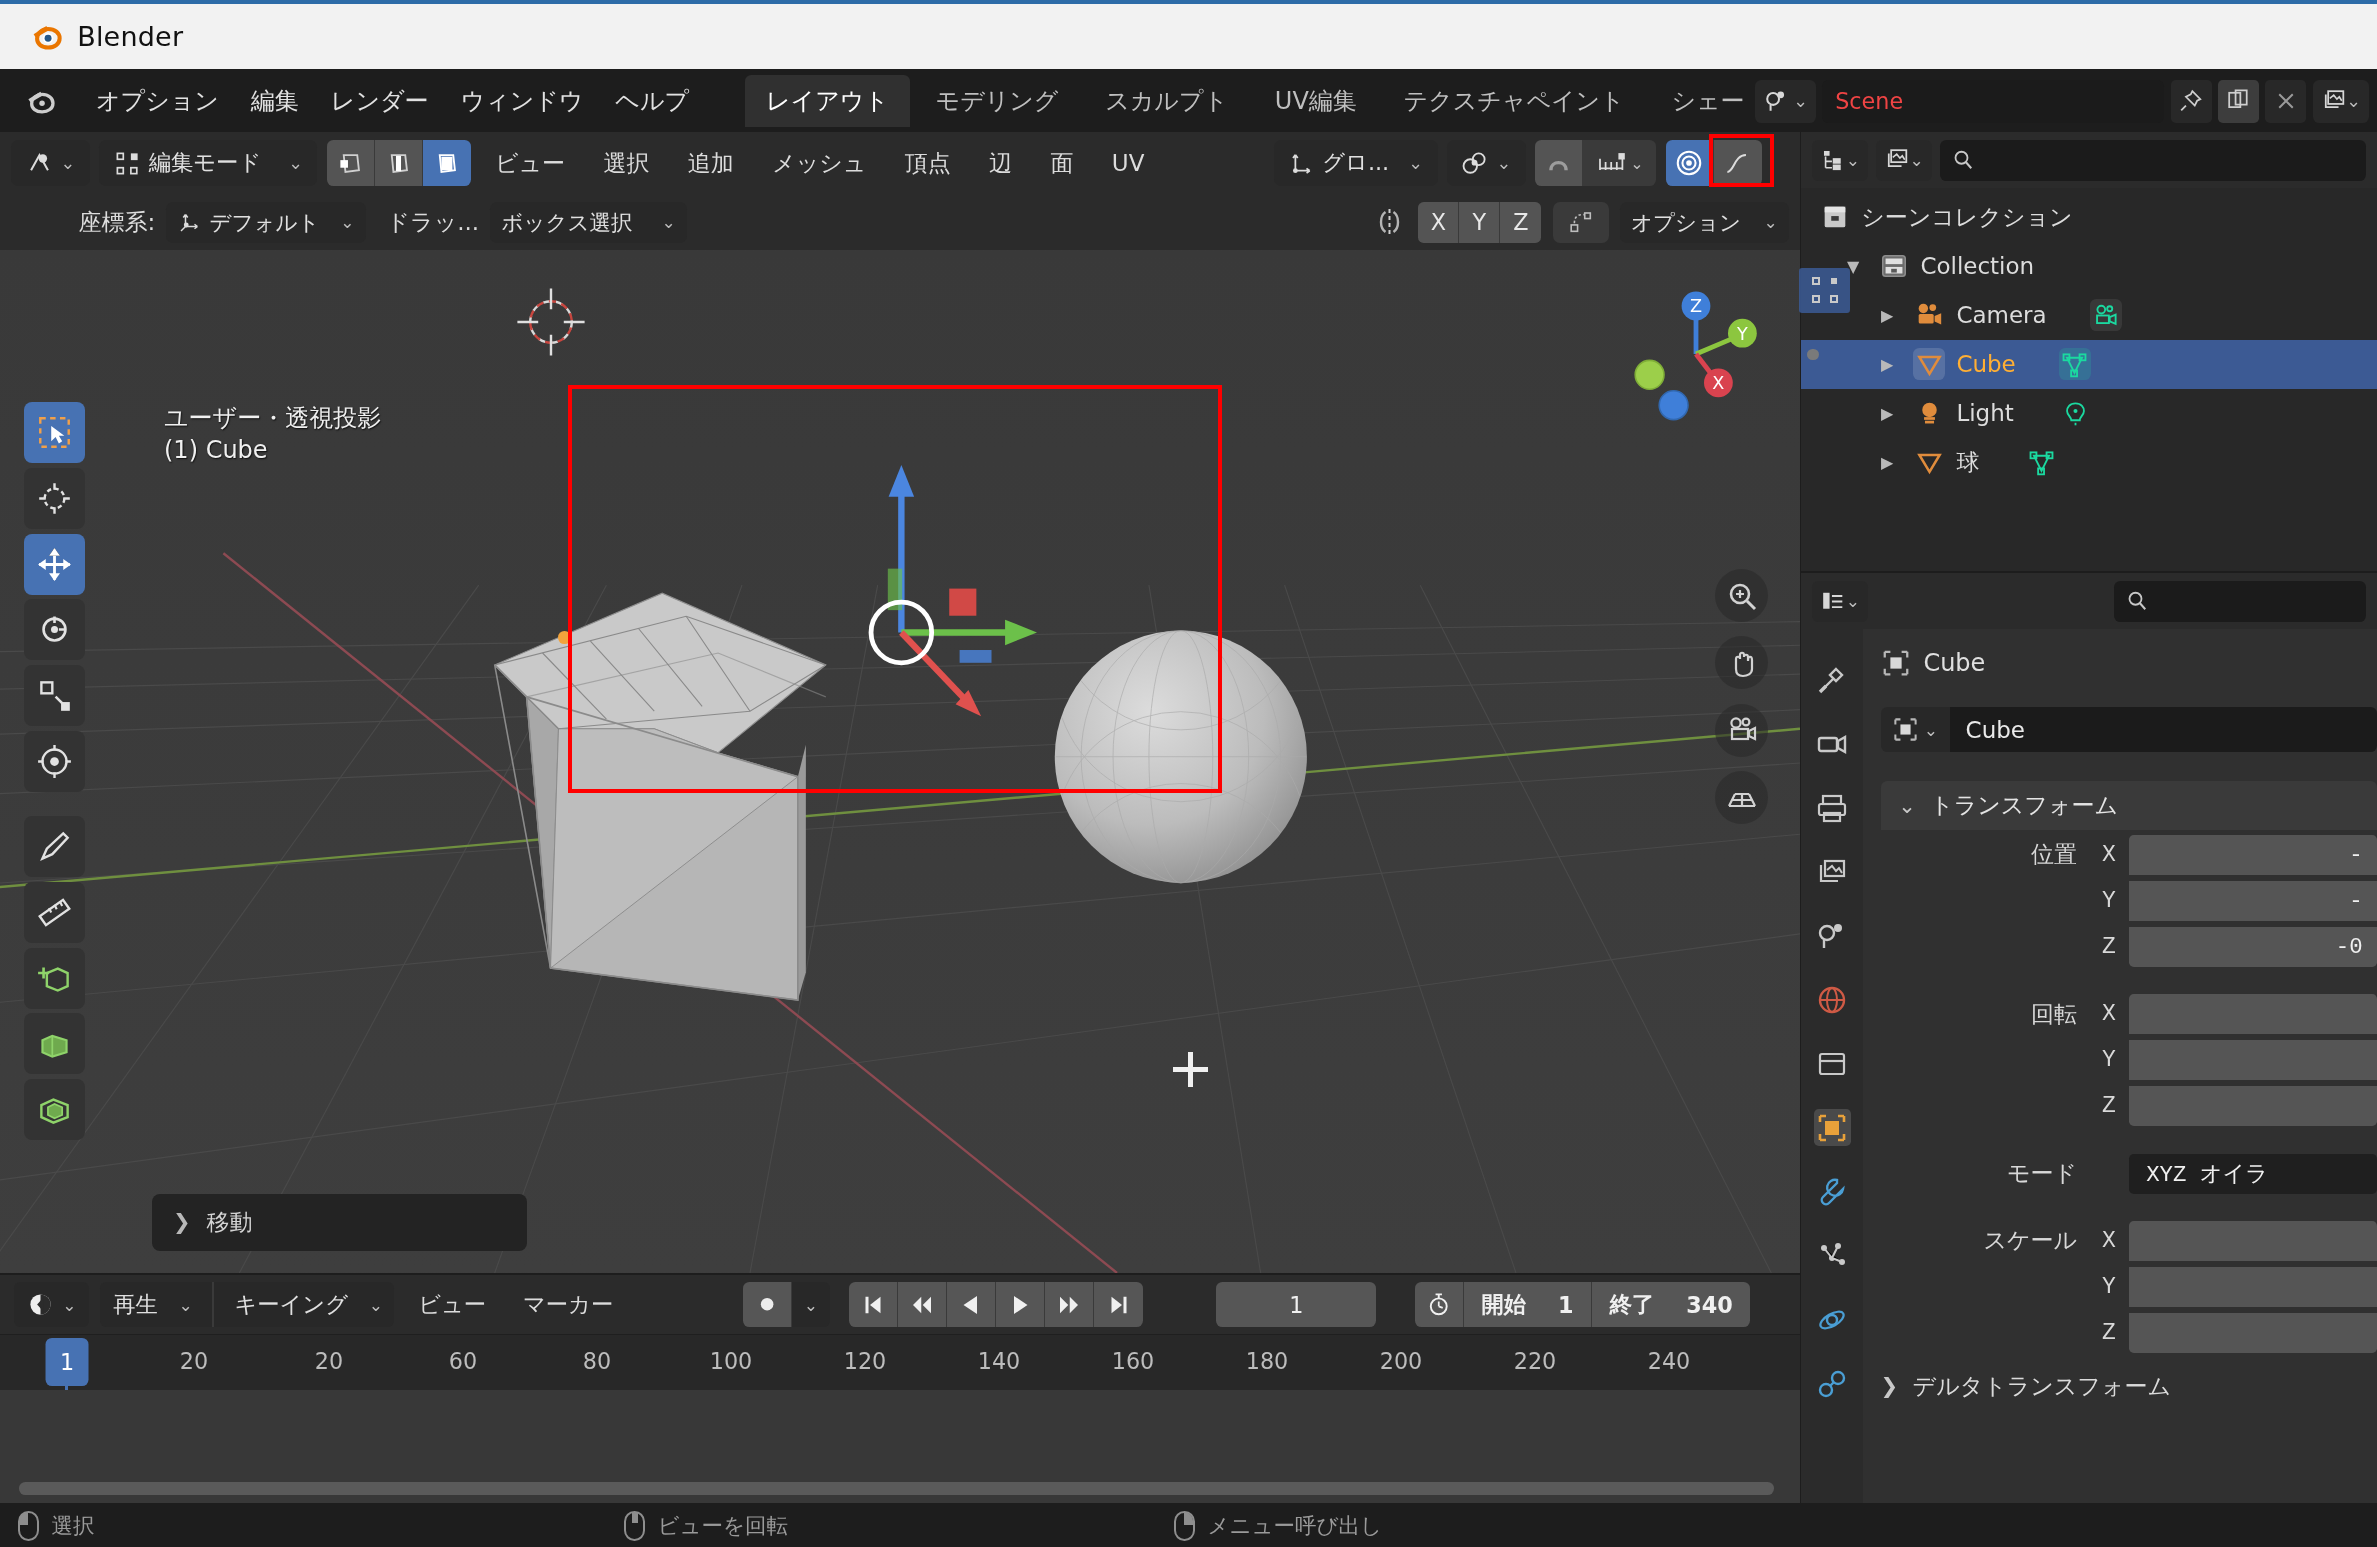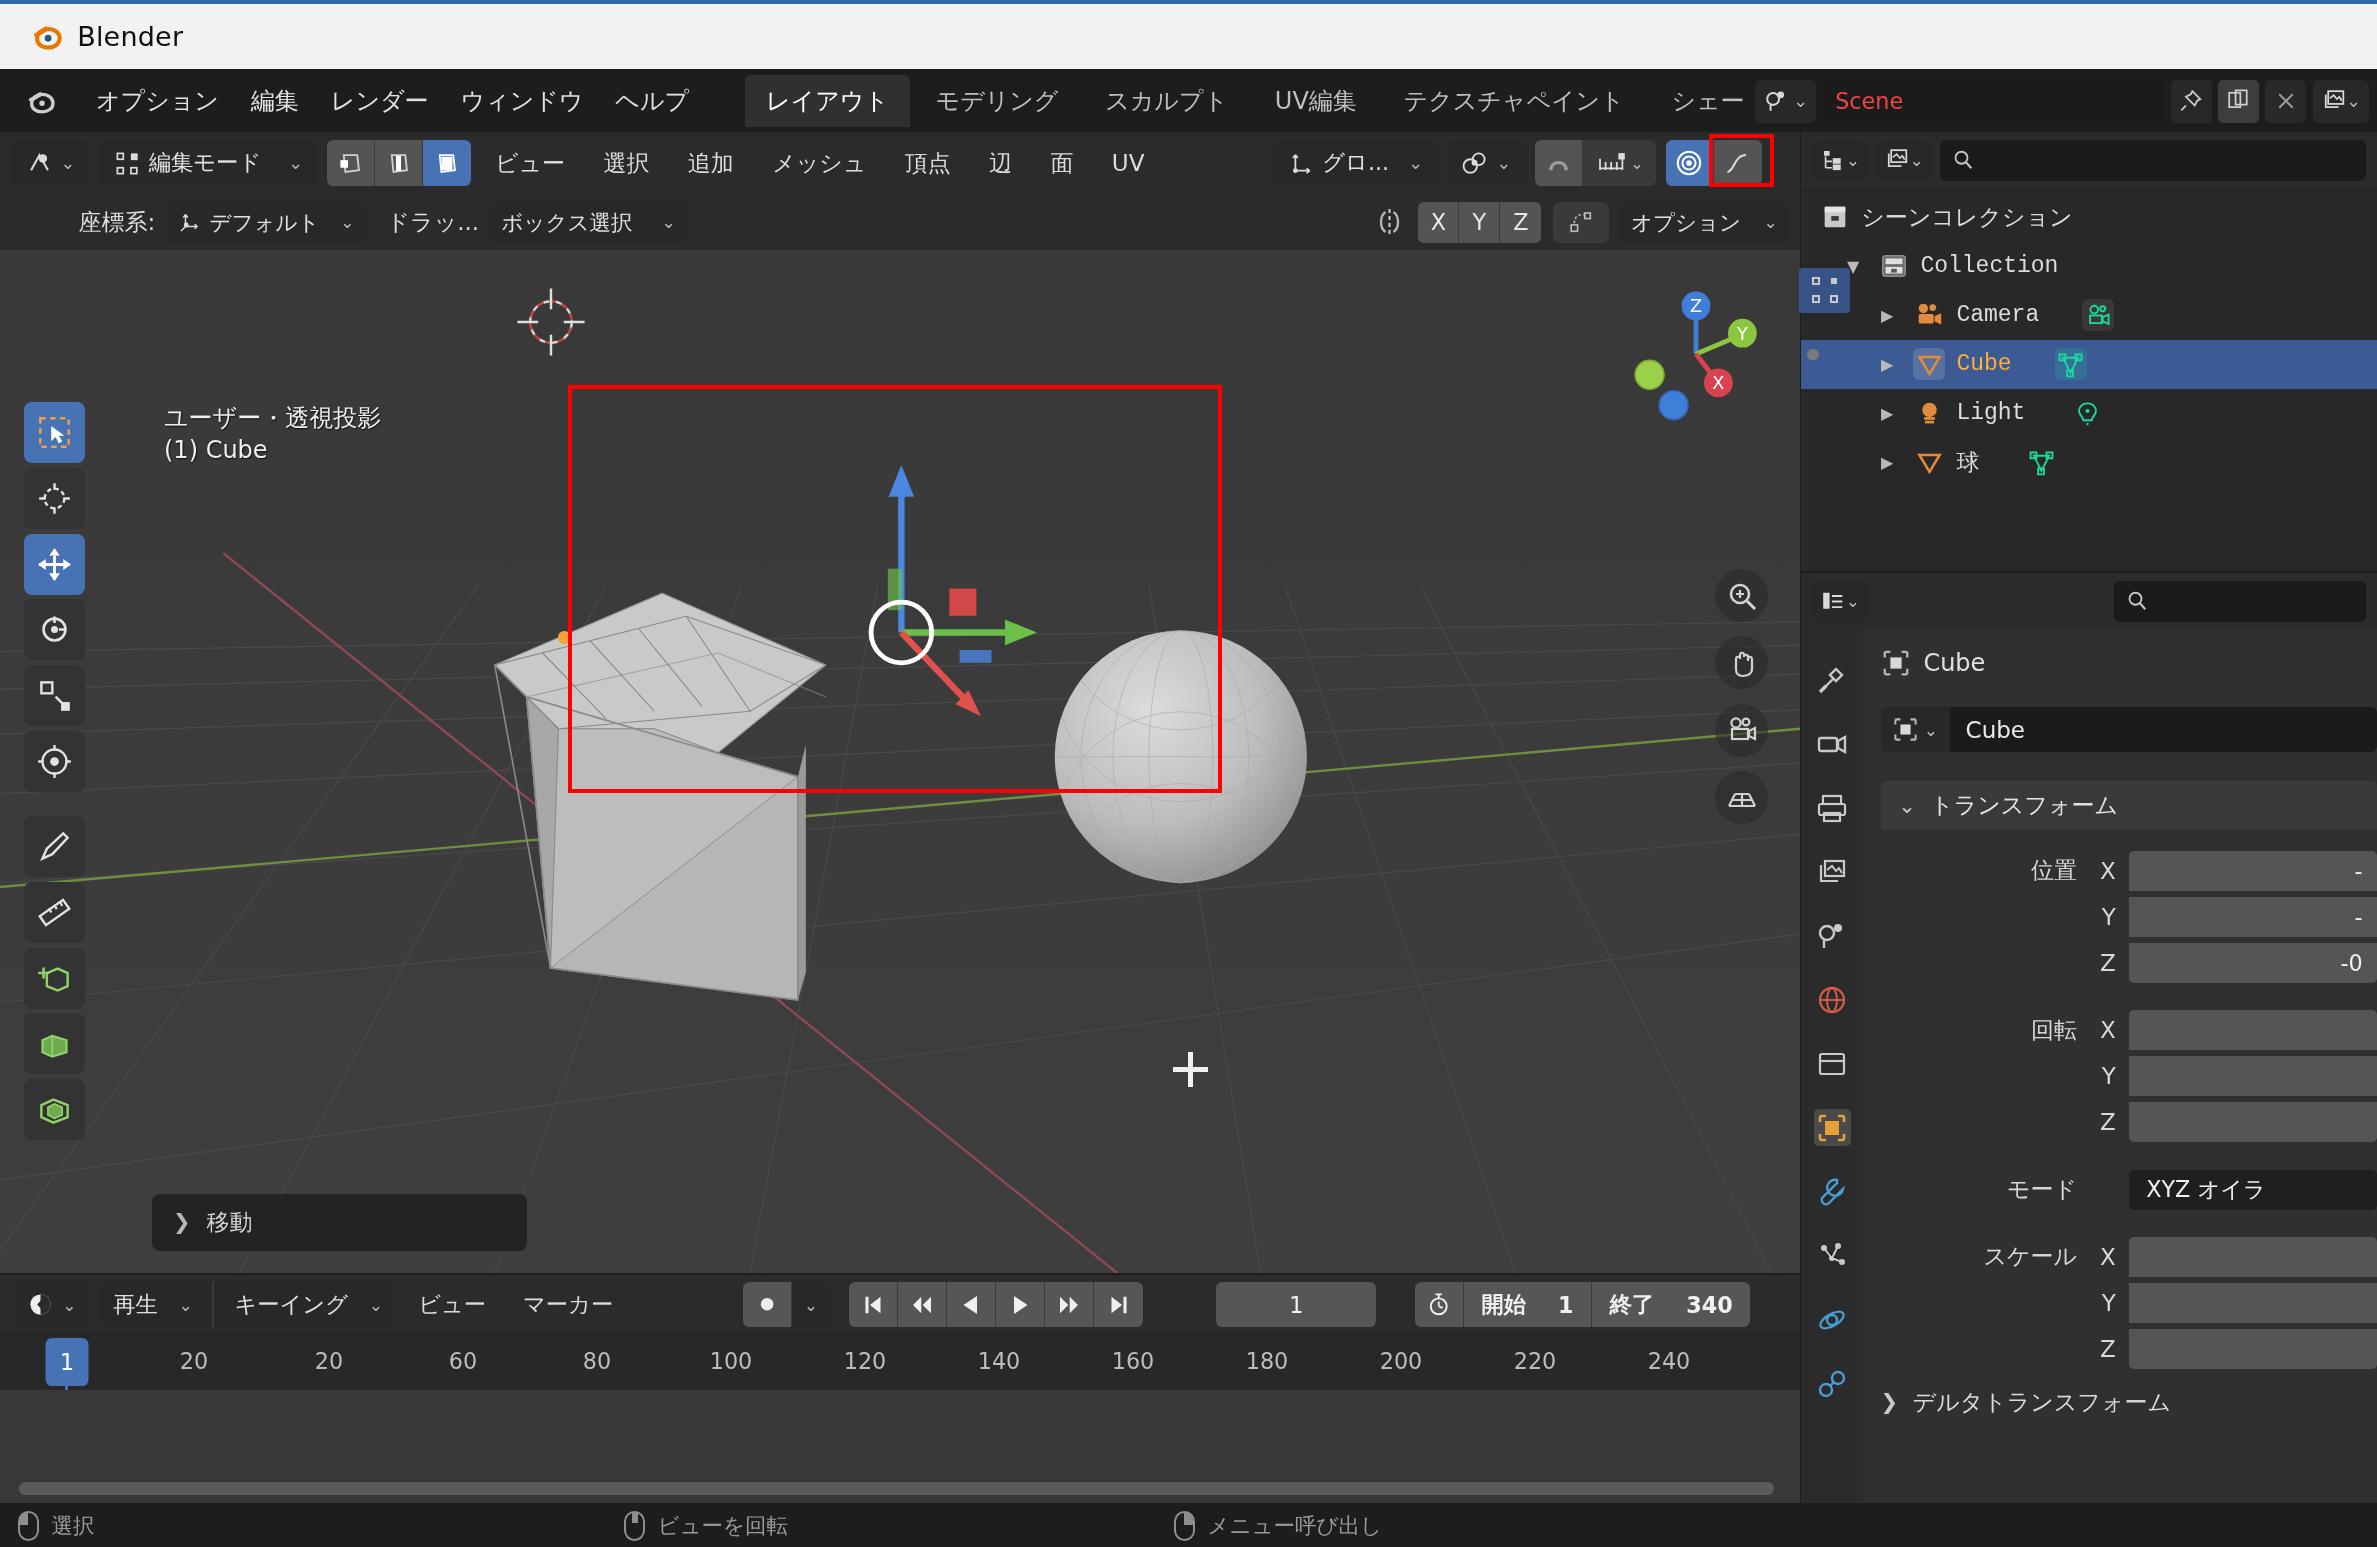--- a/index.html
+++ b/index.html
@@ -142,21 +142,21 @@
     flex: 1; height: 41px; background: #1b1b1b; border-radius: 6.4px; display: flex;
     align-items: center; padding: 0 11.2px; gap: 8px;
   }
   .out-body { background: #282828; height: 383px; padding-top: 4.8px; }
   .out-row {
     height: 49px; display: flex; align-items: center; gap: 11.2px; padding-left: 12.8px;
     color: #d8d8d8; font-size: 23px; position: relative;
   }
   .out-row.sel { background: #3c5a94; }
   .out-row .tri { width: 21px; color: #b9b9b9; font-size: 16px; }
-  .out-row .name { color: #dcdcdc; font-family: Liberation Mono, monospace; }
+  .out-row .name { color: #dcdcdc; }
   .out-row.sel .name { color: #ffaf34; }
   .obj-icon { width: 32px; height: 32px; display:flex; align-items:center; justify-content:center; }
   .data-icon { width: 32px; height: 32px; display:flex; align-items:center; justify-content:center; }
   .data-icon.boxed { background: rgba(255,255,255,.08); border-radius: 6.4px; }
 
   
   .props {
     position: absolute; left: 1801px; top: 573px; width: 576px; height: 930px;
     background: #303030;
   }
@@ -180,21 +180,21 @@
   }
   .idblock .idname {
     background: #1b1b1b; border-radius: 0 6.4px 6.4px 0; height: 45px; flex: 1;
     display: flex; align-items: center; padding-left: 16px; color: #eaeaea; font-size: 23px;
   }
   .panel-head {
     margin-top: 29px; background: #3a3a3a; border-radius: 6.4px 6.4px 0 0; height: 49px;
     display: flex; align-items: center; gap: 14.4px; padding-left: 17.6px;
     color: #e4e4e4; font-size: 23px;
   }
-  .prop-rows { margin-top: 19px; }
+  .prop-rows { margin-top: 3px; font-family: Liberation Mono, monospace; }
   .prow { display: flex; align-items: center; height: 43px; margin-bottom: 3.2px; }
   .prow .lbl {
     width: 214px; text-align: right; padding-right: 17.6px; color: #d8d8d8; font-size: 23px;
     white-space: nowrap;
   }
   .prow .val {
     flex: 1; height: 40px; background: #555555; border-radius: 4.8px; display: flex;
     align-items: center; justify-content: flex-end; padding-right: 14.4px;
     color: #f0f0f0; font-size: 22.3px; overflow: hidden;
   }

